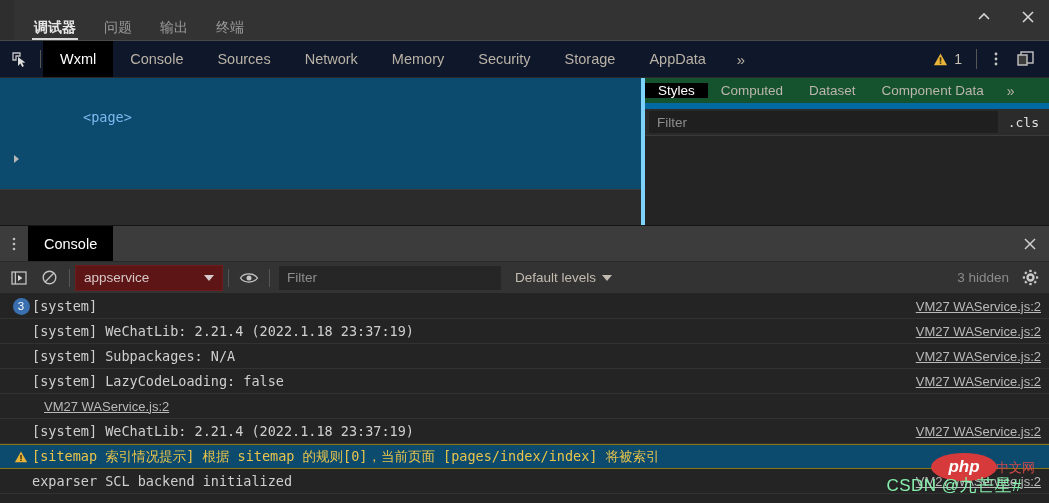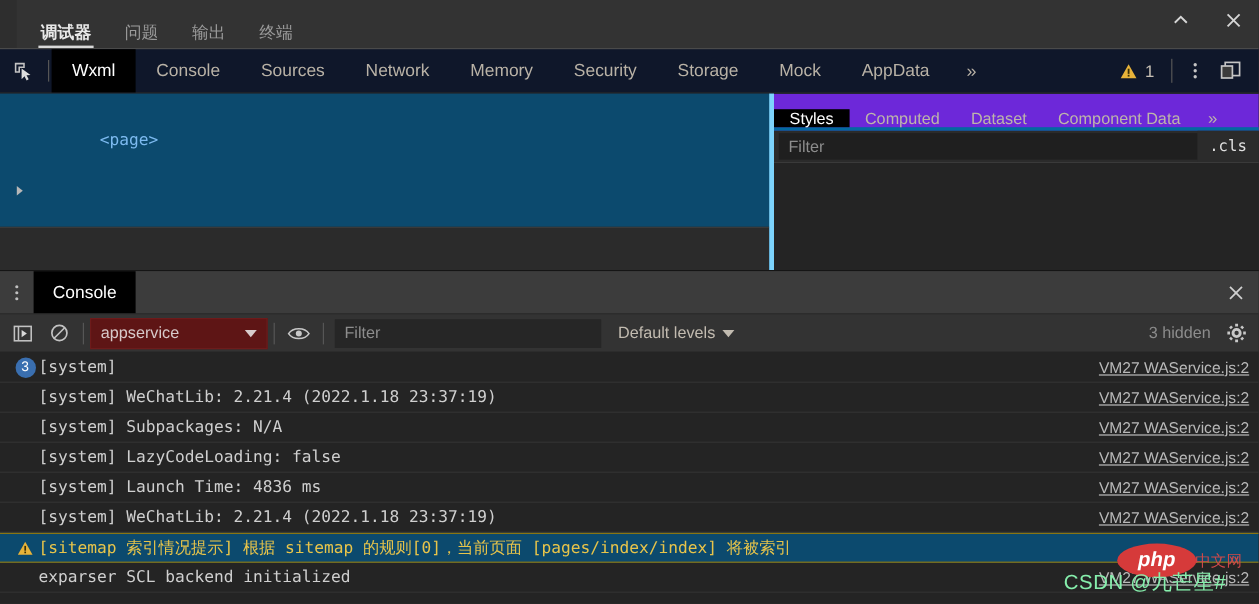--- a/index.html
+++ b/index.html
@@ -158,24 +158,24 @@
   }
 
   .styles-pane {
     flex: 1;
     background: #2b2b2b;
     display: flex;
     flex-direction: column;
   }
   .styles-tabbar {
     height: 31px;
-    background: #6d28d9;
-    display: flex;
-    align-items: flex-end;
-    border-bottom: 3px solid #0369a1;
+    background: #14532d;
+    display: flex;
+    align-items: center;
+    border-bottom: 6px solid #0369a1;
   }
   .st-tab {
     font-size: 13.5px;
     color: #bdb6aa;
     padding: 0 13px;
     display: flex; align-items: center;
     cursor: pointer;
     white-space: nowrap;
   }
   .st-tab.active { background: #000; color: #fff; }
@@ -460,23 +460,20 @@
           <span>Network</span>
         </div>
       <div class="dt-tab">
           <span>Memory</span>
         </div>
       <div class="dt-tab">
           <span>Security</span>
         </div>
       <div class="dt-tab">
           <span>Storage</span>
-        </div>
-      <div class="dt-tab">
-          <span>Mock</span>
         </div>
       <div class="dt-tab">
           <span>AppData</span>
         </div>
       <div class="dt-more">»</div>
     </div>
     <div class="dt-right">
       <div class="dt-warncount">
         <svg width="15" height="15" viewBox="0 0 16 16">
           <path d="M8 1.6 L15 14 L1 14 Z" fill="#e8b339"></path>
@@ -634,21 +631,20 @@
       </div>
 
       <div class="msg">
         <div class="msg-gutter"></div>
         <div class="msg-text">[system] LazyCodeLoading: false</div>
         <div class="msg-link">VM27 WAService.js:2</div>
       </div>
 
       <div class="msg">
         <div class="msg-gutter"></div>
-        <div class="msg-text">[system] Launch Time: 4836 ms</div>
         <div class="msg-link">VM27 WAService.js:2</div>
       </div>
 
       <div class="msg">
         <div class="msg-gutter"></div>
         <div class="msg-text">[system] WeChatLib: 2.21.4 (2022.1.18 23:37:19)</div>
         <div class="msg-link">VM27 WAService.js:2</div>
       </div>
 
       <div class="msg warn">

